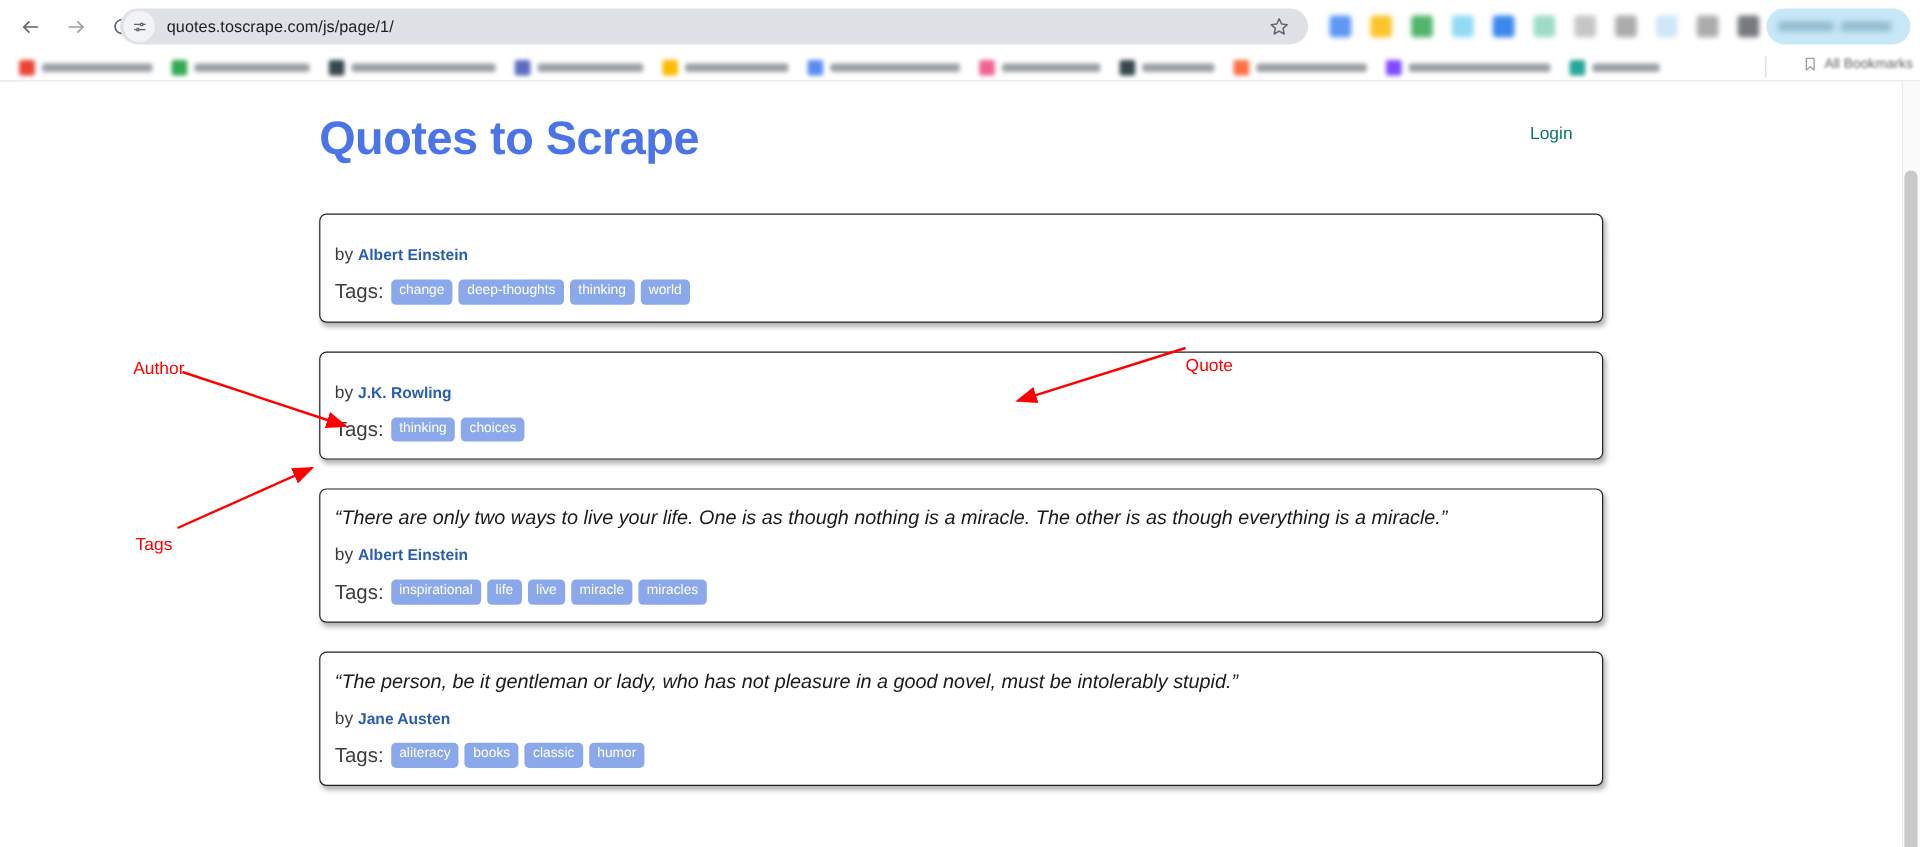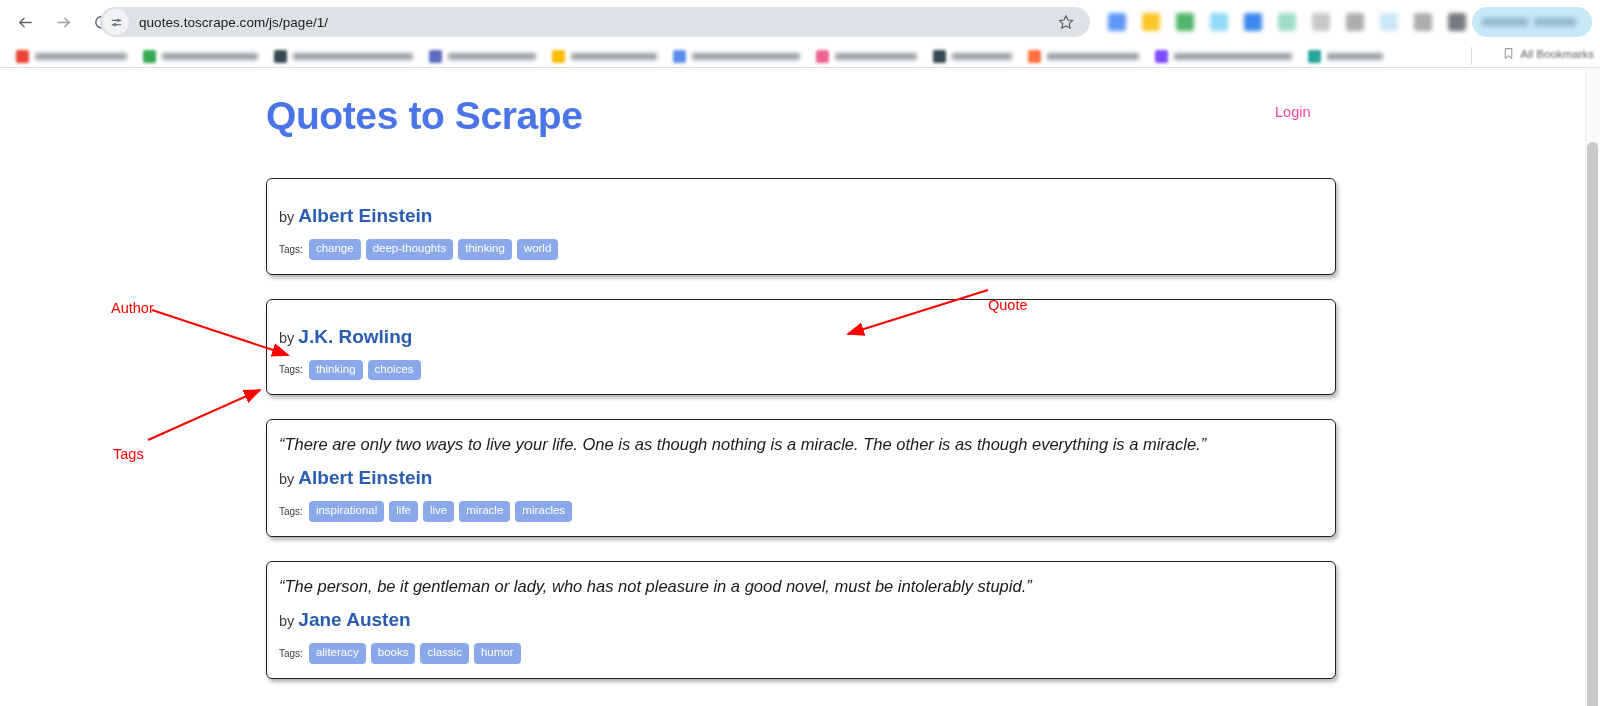--- a/index.html
+++ b/index.html
@@ -143,21 +143,21 @@
     position: absolute; left: 250px; top: 26px;
     font-size: 39px;
     font-weight: bold;
     color: #4a74e8;
     letter-spacing: -0.4px;
     white-space: nowrap;
   }
   #login-link {
     position: absolute; left: 1259px; top: 36px;
     font-size: 14.5px;
-    color: #ec4899;
+    color: #0f766e;
     cursor: pointer;
     white-space: nowrap;
   }
 
   
   #quotes-container {
     position: absolute; left: 250px; top: 110px;
     width: 1070px;
   }
   .quote-card {
@@ -179,30 +179,30 @@
   }
   .quote-author-line {
     margin-top: 12px;
     font-size: 14.5px;
     color: #3c3c3c;
     white-space: nowrap;
   }
   .quote-author {
     font-weight: bold;
     color: #2a5db0;
-    font-size: 19px;
+    font-size: 13px;
     cursor: pointer;
   }
   .quote-tags-line {
     margin-top: 12px;
     display: flex; align-items: center;
     flex-wrap: wrap;
   }
   .tags-label {
-    font-size: 10px;
+    font-size: 17px;
     color: #3c3c3c;
     margin-right: 6px;
   }
   .tag {
     display: inline-block;
     background: #8ba9ea;
     color: #ffffff;
     font-size: 11.5px;
     line-height: 1;
     padding: 4px 7px 5px 7px;

